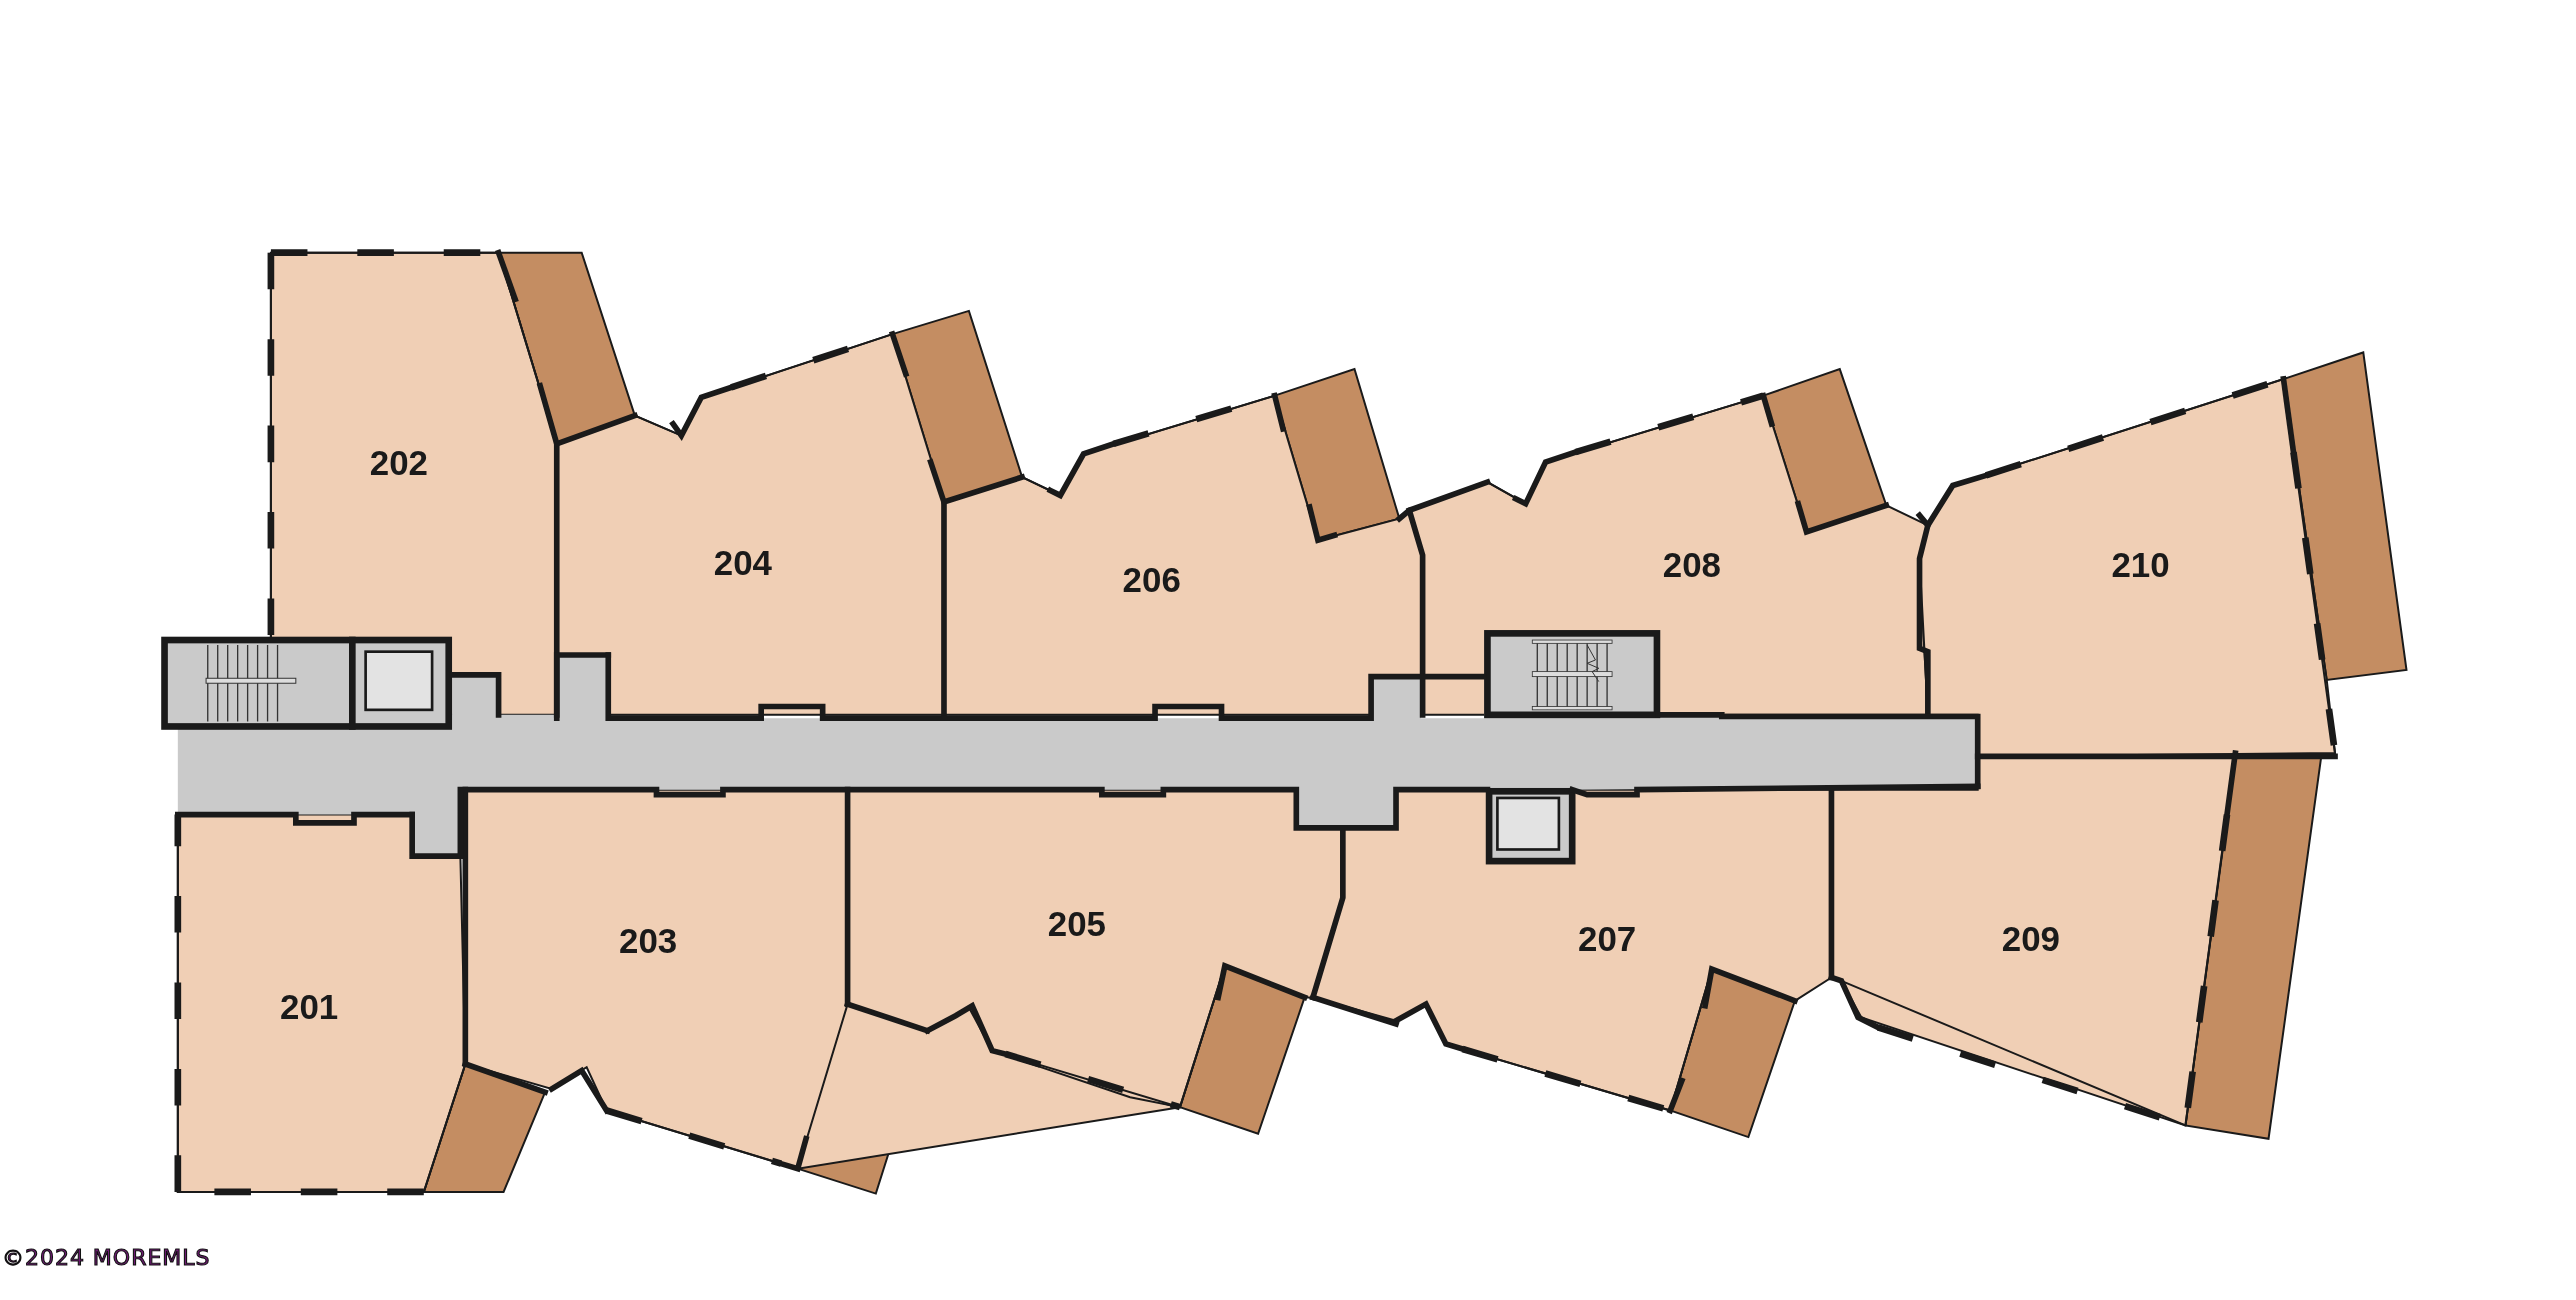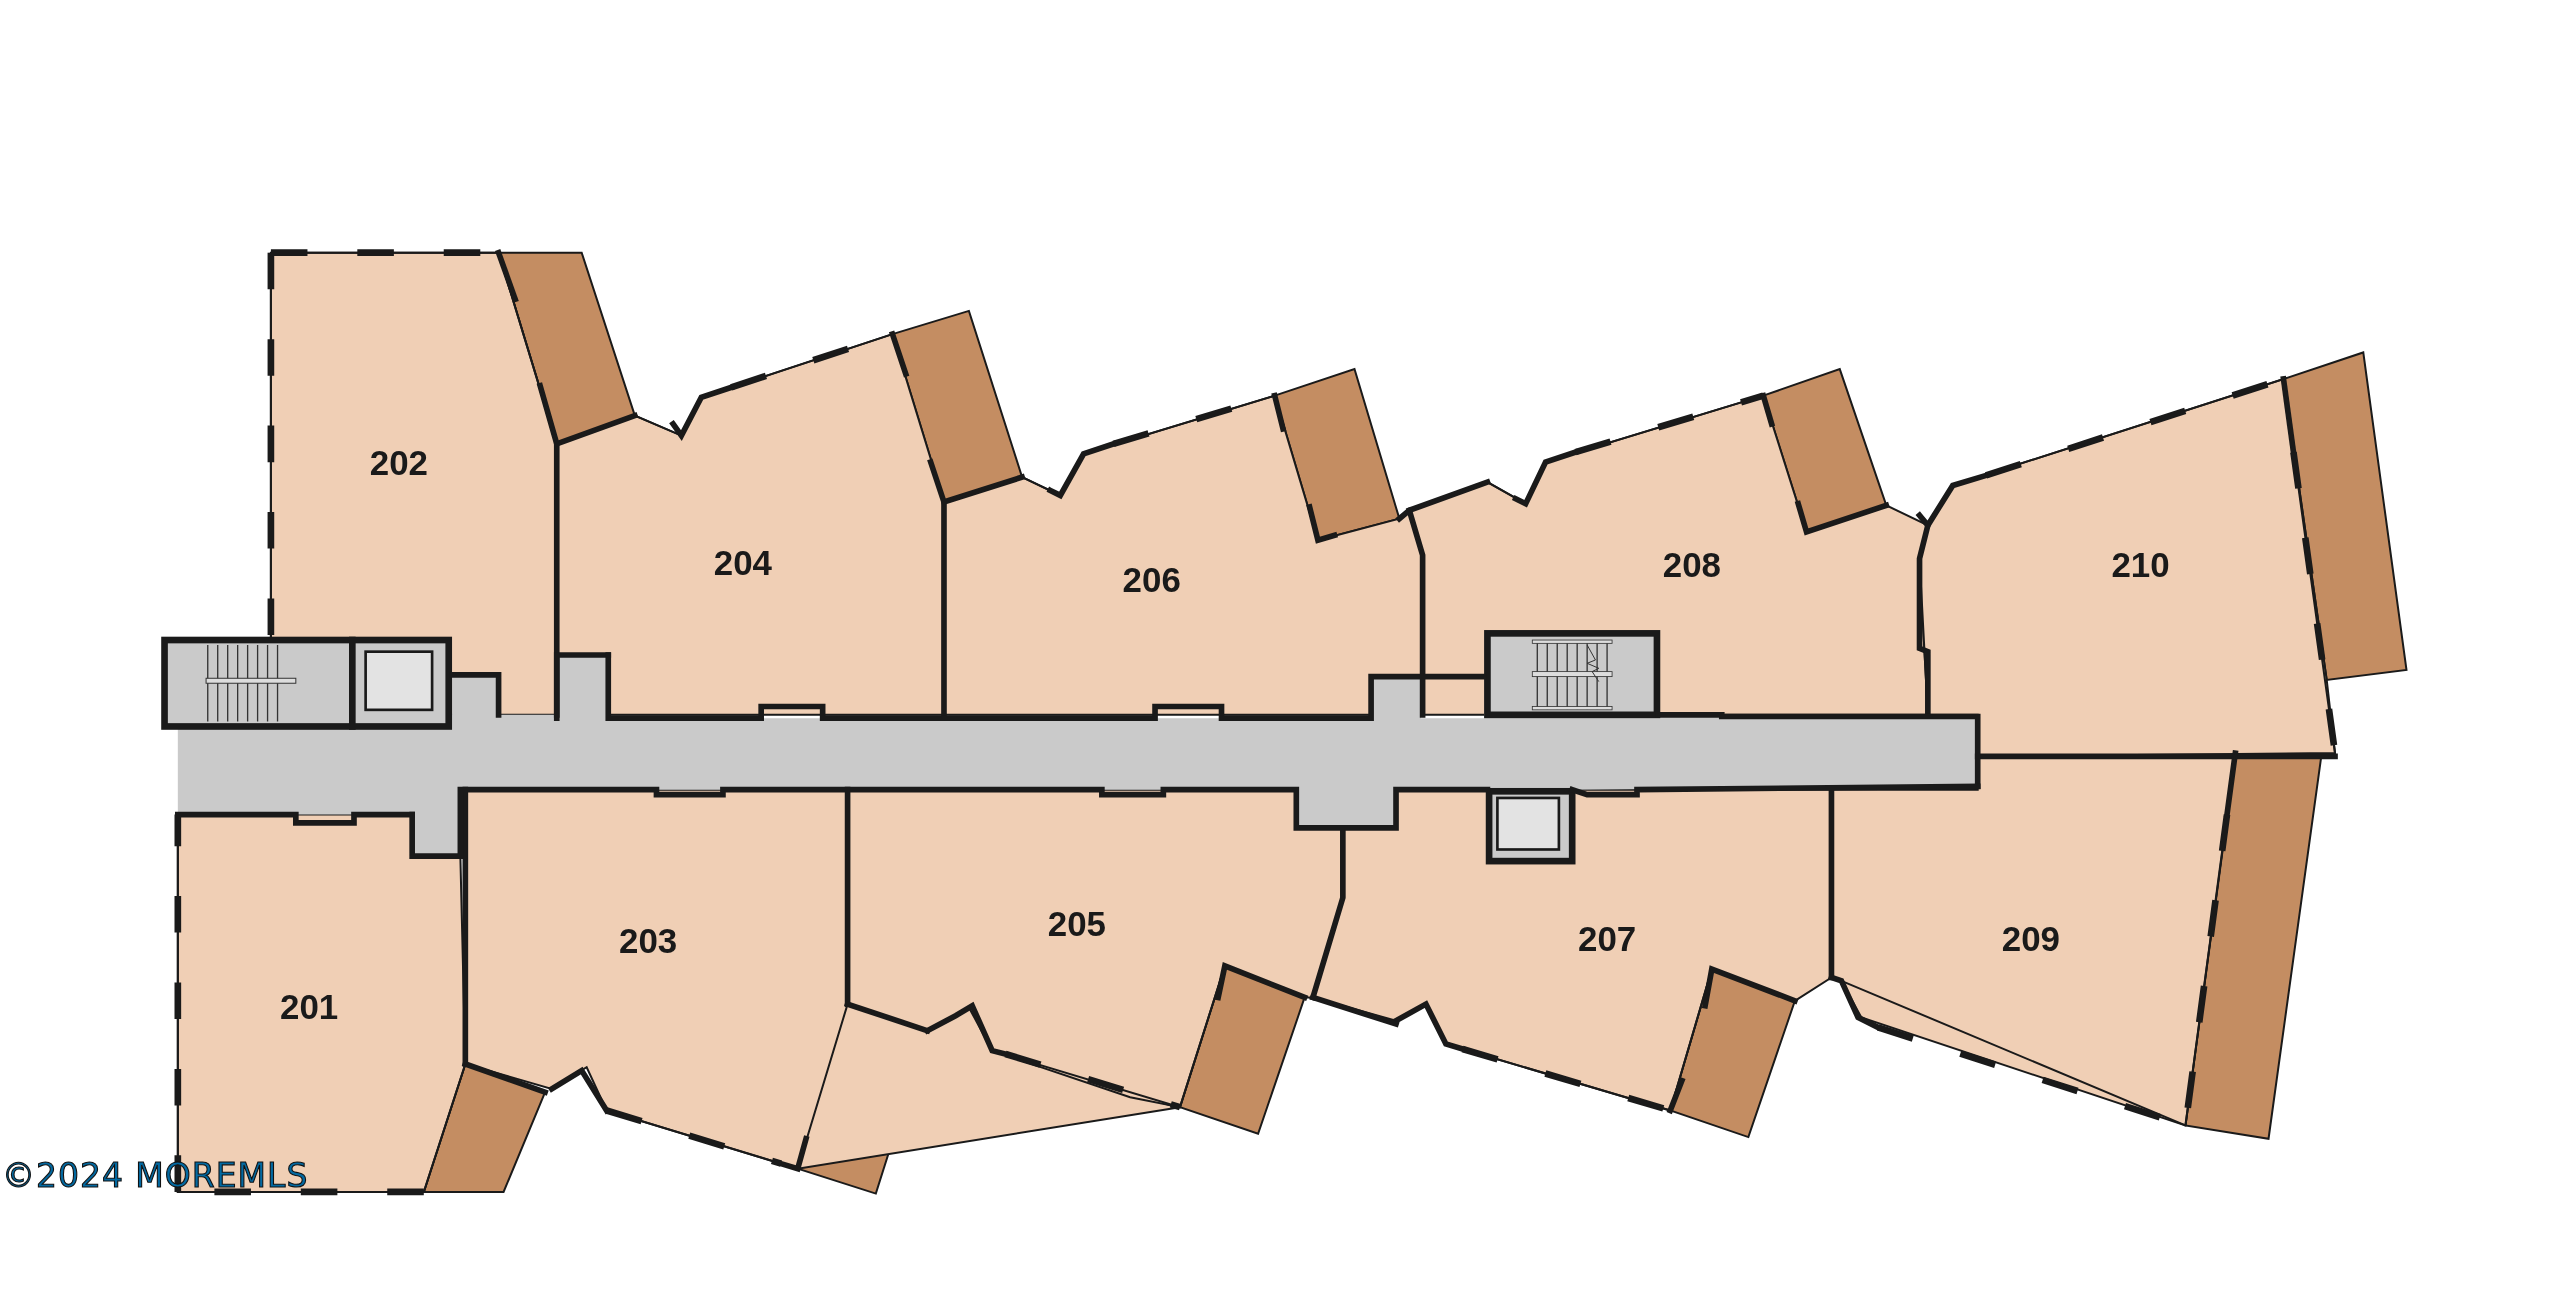--- a/index.html
+++ b/index.html
@@ -8,21 +8,21 @@
   .unit { fill:#F0CFB5; stroke:#1a1a1a; stroke-width:1.2; }
   .balcony { fill:#C48D62; stroke:#1a1a1a; stroke-width:1.2; }
   .corridor { fill:#CACACA; stroke:none; }
   .core { fill:#CACACA; stroke:#1a1a1a; stroke-width:4; }
   .elev { fill:#E3E3E3; stroke:#1a1a1a; stroke-width:1.6; }
   .wall { fill:none; stroke:#1a1a1a; stroke-width:3.4; stroke-linecap:square; }
   .wall-thin { fill:none; stroke:#1a1a1a; stroke-width:1.2; }
   .dash { fill:none; stroke:#1a1a1a; stroke-width:4; stroke-dasharray:22 30; }
   .stair-line { stroke:#333; stroke-width:0.8; }
   .label { font-family:"Liberation Sans", sans-serif; font-weight:bold; font-size:21px; fill:#1a1a1a; text-anchor:middle; }
-  #watermark { position:absolute; left:1.9px; top:1156px; font-family:"DejaVu Sans", sans-serif; font-size:33px; color:#0369a1;
+  #watermark { position:absolute; left:1.9px; top:1245px; font-family:"DejaVu Sans", sans-serif; font-size:22px; color:#701a75;
     -webkit-text-stroke:1.1px #111; letter-spacing:1px; }
 </style>
 </head>
 <body>
 
 <svg id="plan" viewBox="0 0 1550 782" preserveAspectRatio="none" xmlns="http://www.w3.org/2000/svg">
 
   <g>
     <polygon class="balcony" points="300,152 350,152 382,250 335,267"></polygon>
     <polygon class="balcony" points="537,201 583,187 615,287 568,302"></polygon>

